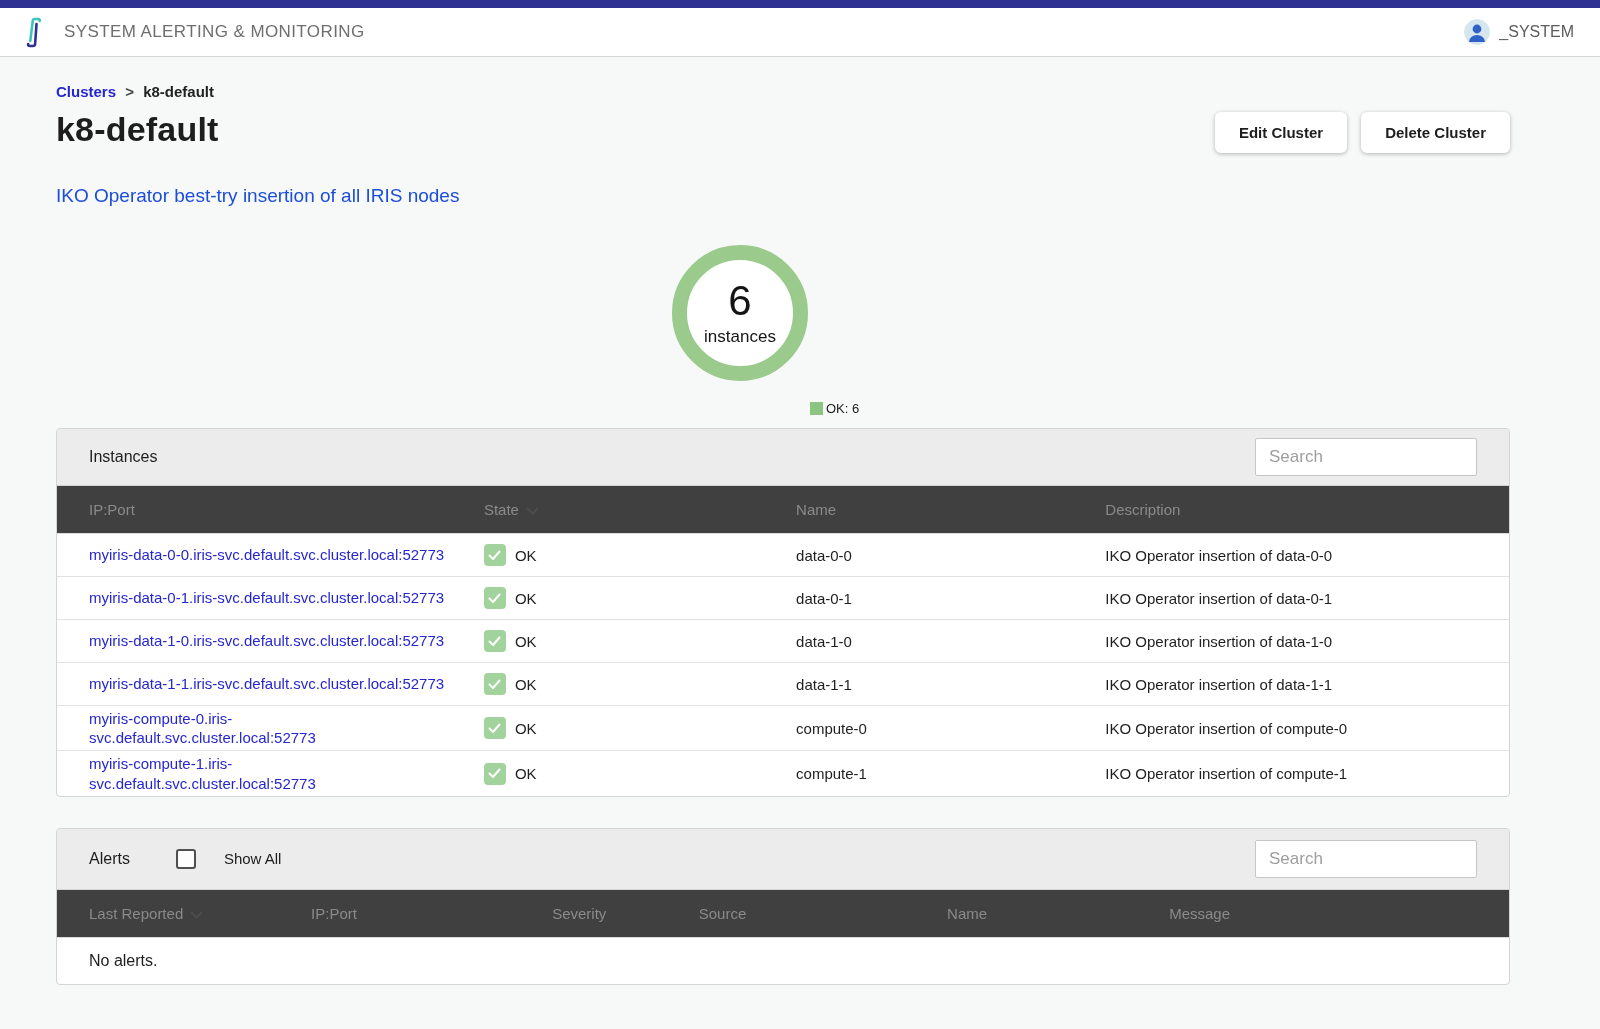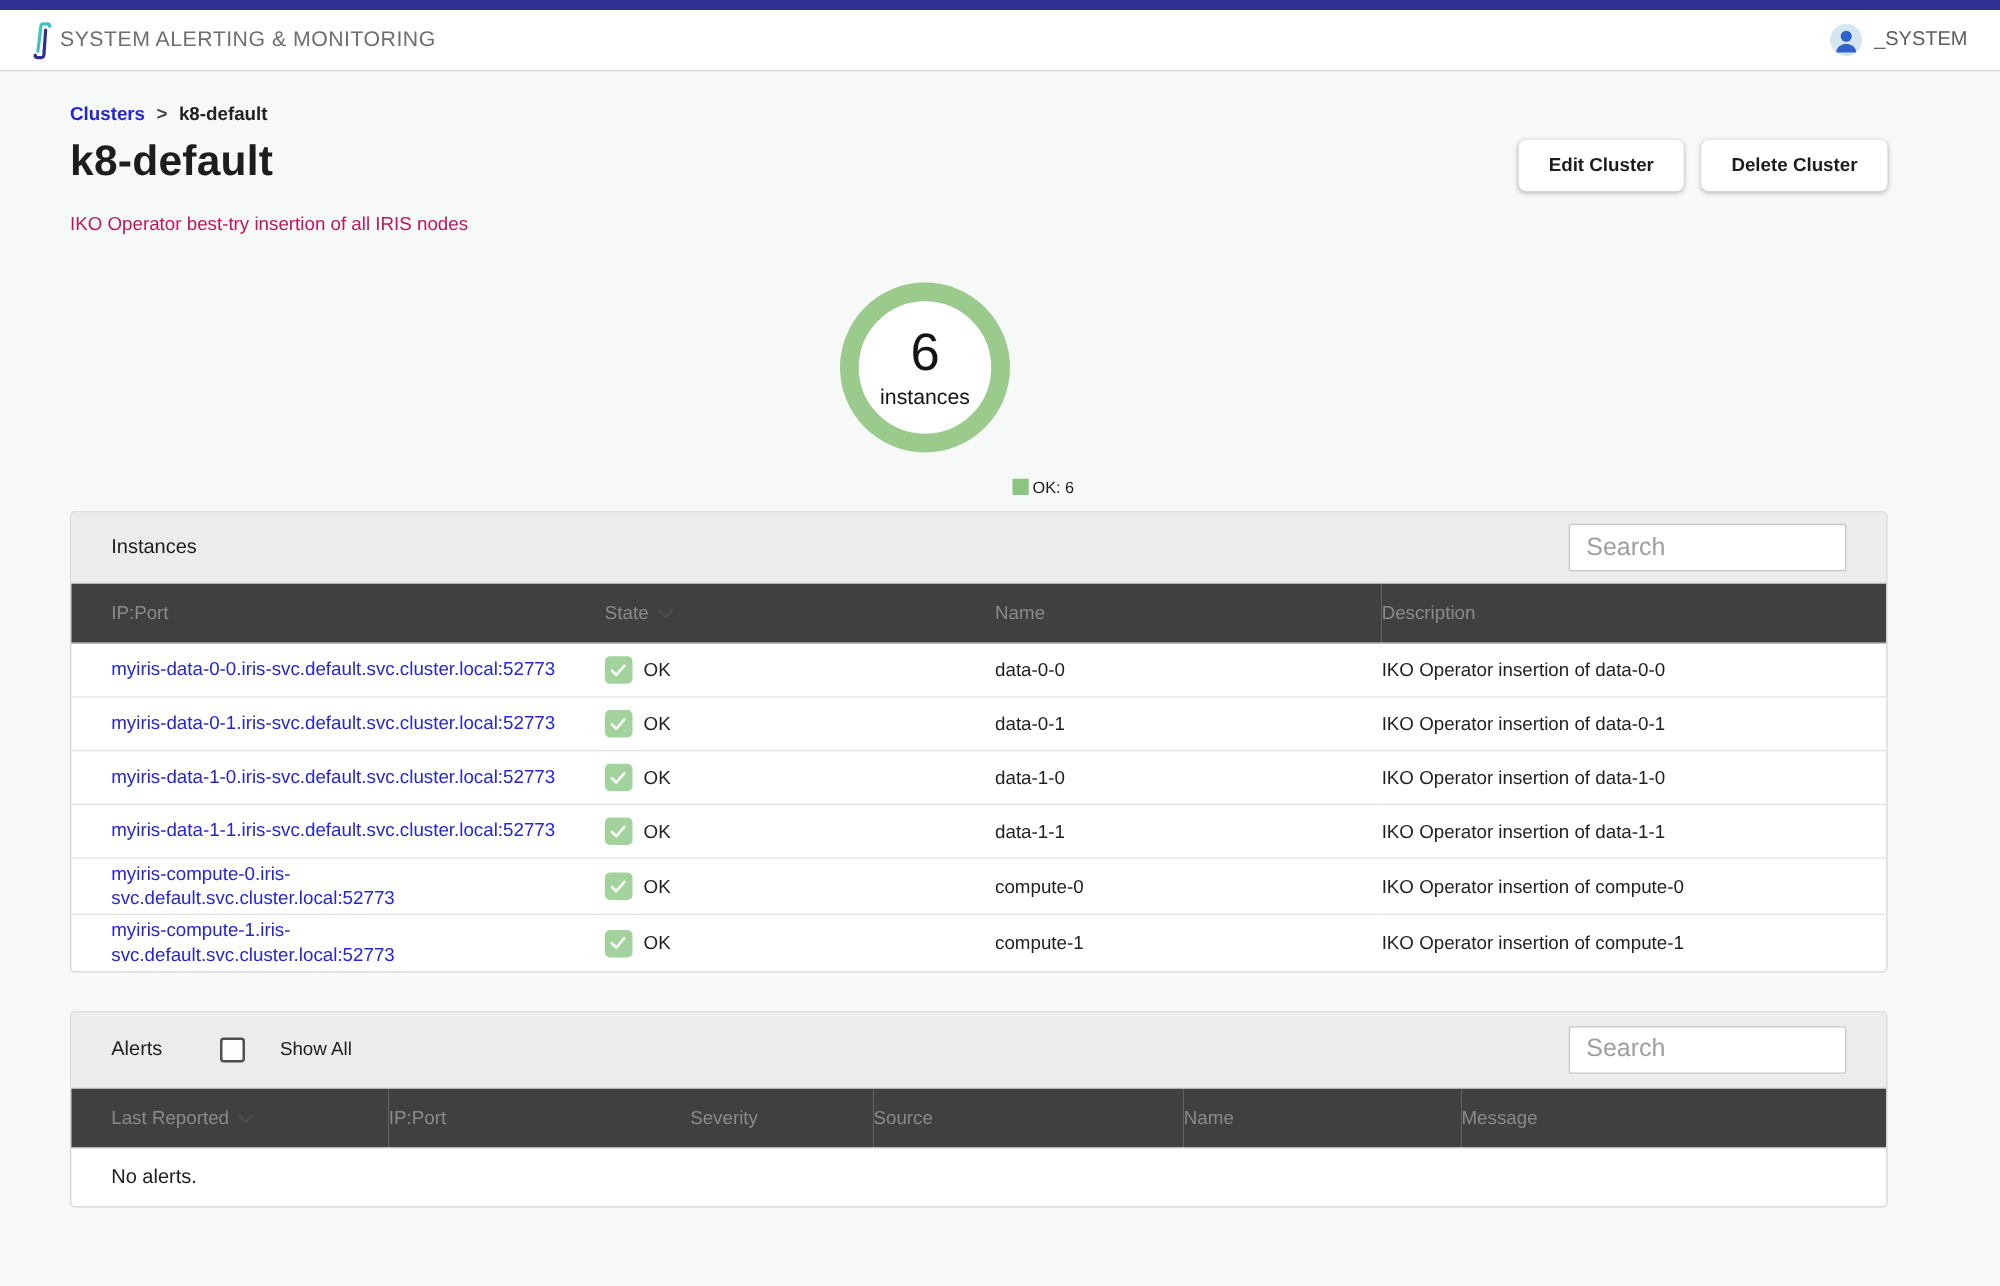--- a/index.html
+++ b/index.html
@@ -11,21 +11,21 @@
   }
 
   
   .topstrip { height: 8px; background: #2e3192; }
   header {
     height: 49px; background: #fff;
     border-bottom: 1px solid #d6d6d6;
     display: flex; align-items: center; justify-content: space-between;
     padding: 0 26px 0 24px;
   }
-  .h-left { display: flex; align-items: center; gap: 0; }
+  .h-left { display: flex; align-items: center; gap: 16px; }
   .logo { display: inline-flex; width: 24px; height: 32px; margin-top: 2px; }
   .app-title { font-size: 17px; font-weight: 500; color: #6e6e6e; letter-spacing: .4px; }
   .h-right { display: flex; align-items: center; gap: 9px; cursor: pointer; justify-content: center; }
   .avatar { width: 26px; height: 26px; border-radius: 50%; overflow: hidden; display: inline-flex; }
   .username { font-size: 16px; color: #5c5c5c; }
 
   
   main { padding: 26px 0 0 56px; }
   .content { width: 1454px; }
 
@@ -37,21 +37,21 @@
   .title-row { display: flex; justify-content: space-between; align-items: flex-start; margin-top: 10px; }
   h1 { font-size: 34px; font-weight: 700; color: #1d1d1d; letter-spacing: .2px; }
   .actions { display: flex; gap: 14px; margin-top: 2px; }
   .actions button {
     font-family: "Liberation Sans", sans-serif;
     font-size: 15px; font-weight: 700; color: #1d1d1d;
     background: #fff; border: none; border-radius: 6px;
     padding: 12px 24px; cursor: pointer;
     box-shadow: 0 1px 4px rgba(0,0,0,.28);
   }
-  .subtitle { font-size: 15px; color: #be185d; margin-top: 18px; }
+  .subtitle { font-size: 19px; color: #1d4ed8; margin-top: 32px; }
 
   
   .chart-area { position: relative; height: 178px; margin-top: 22px; }
   .donut {
     position: absolute; left: 616px; top: 16px;
     width: 136px; height: 136px; border-radius: 50%;
     border: 15px solid #9aca8c; background: #fff;
     display: flex; flex-direction: column; align-items: center; justify-content: center;
   }
   .donut-value { font-size: 42px; color: #141414; line-height: 1; }
@@ -76,21 +76,21 @@
   .card-title { font-size: 16px; color: #1d1d1d; }
   .head-left { display: flex; align-items: center; gap: 18px; }
   .checkbox {
     width: 20px; height: 20px; border: 2px solid #4f4f4f; border-radius: 3px;
     background: #fdfdfd; margin: 0 10px 0 28px; cursor: pointer; display: inline-block;
   }
   .checkbox-label { font-size: 15px; color: #1d1d1d; }
   .search {
     width: 222px; height: 38px;
     border: 1px solid #c6c6c6; border-radius: 2px;
-    padding: 0 13px; font-size: 20px; color: #333;
+    padding: 0 13px; font-size: 17px; color: #333;
     font-family: "Liberation Sans", sans-serif; background: #fff; outline: none;
   }
   .search::placeholder { color: #9e9e9e; }
 
   table { width: 100%; border-collapse: collapse; table-layout: fixed; }
   thead th {
     background: #404040; text-align: left;
     font-size: 15px; font-weight: 400; color: #8a8a8a;
     padding: 15px 12px 15px 0; border-bottom: 1px solid #dcdcdc;
     white-space: nowrap;

